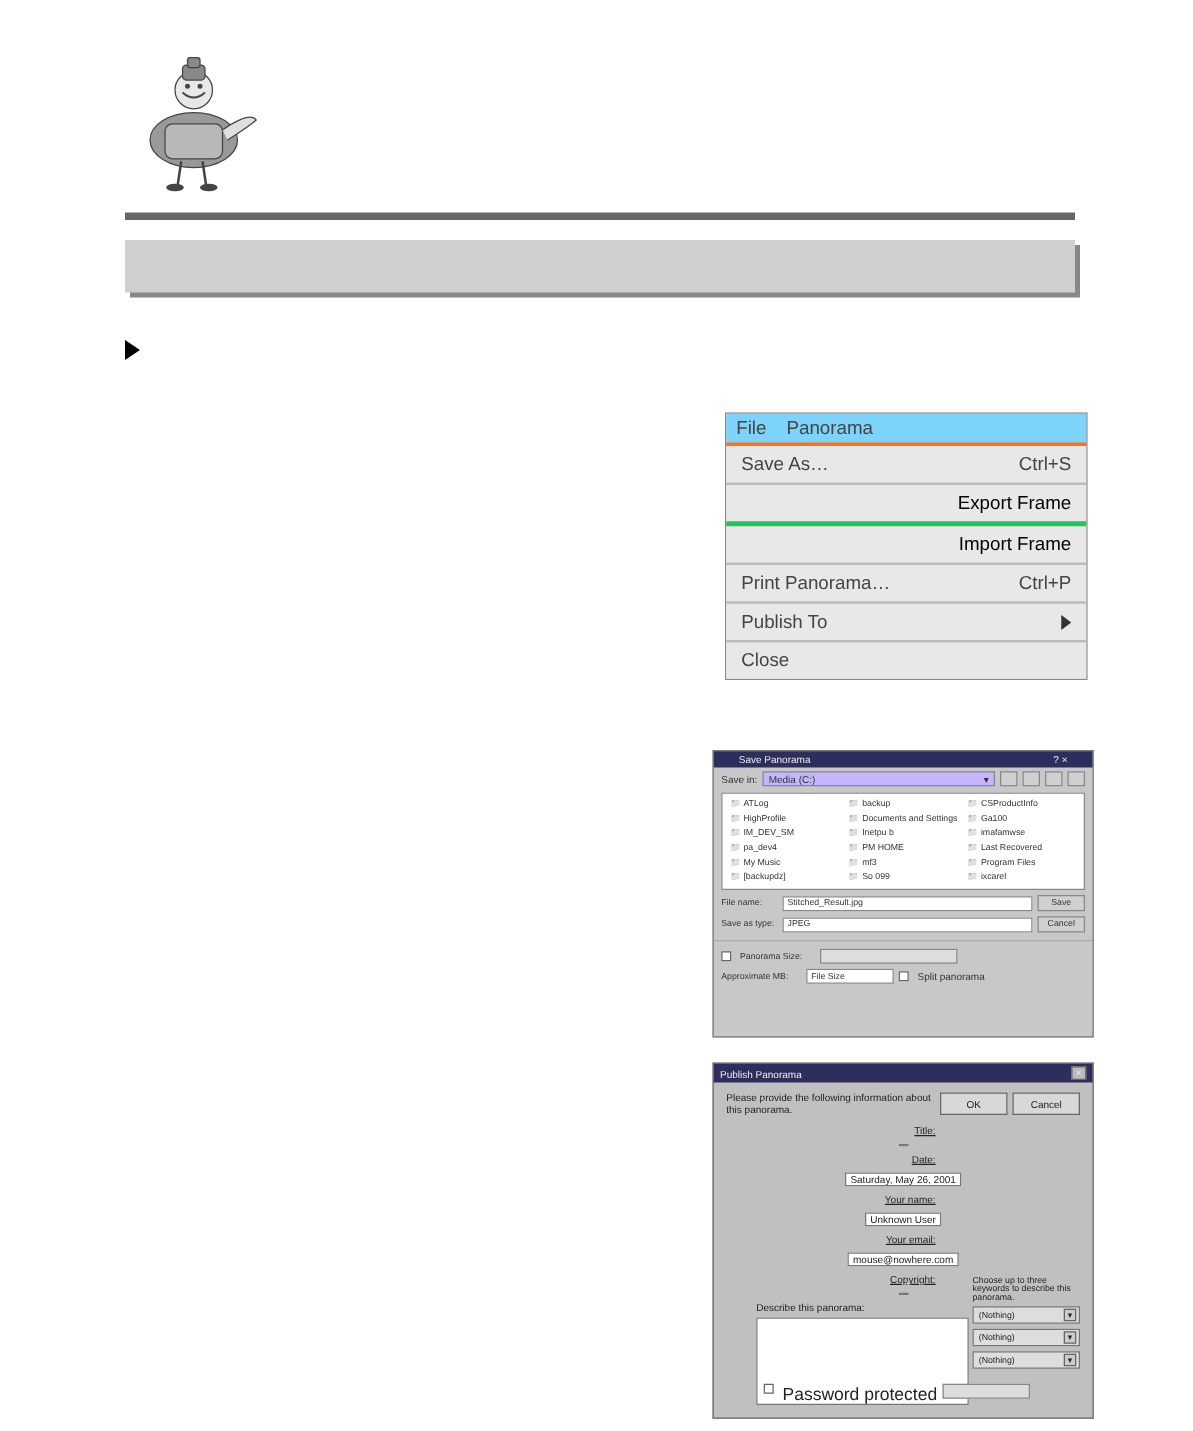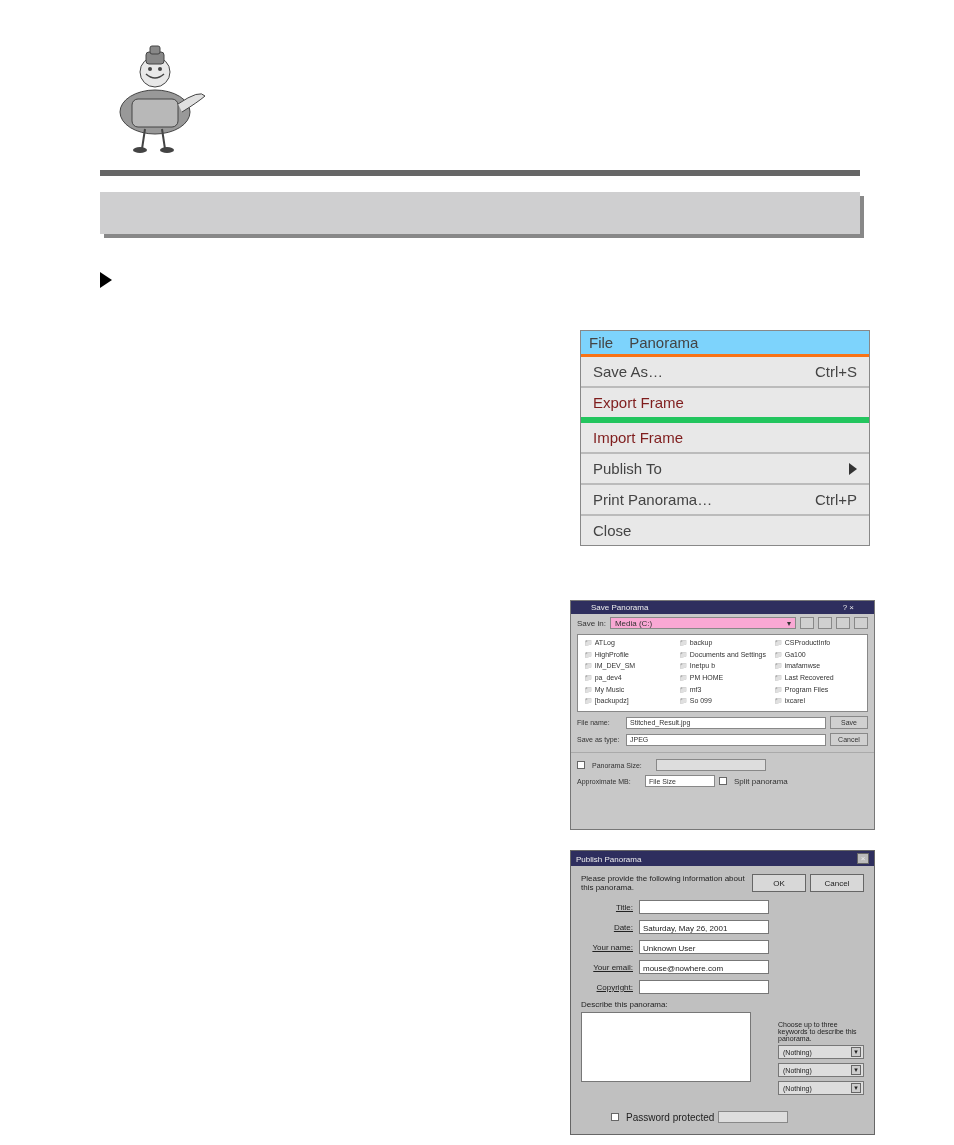--- a/index.html
+++ b/index.html
@@ -84,24 +84,24 @@
   }
   .menubar span { text-decoration: underline; text-decoration-color: transparent; }
   .drop {
     background: #e8e8e8;
   }
   .drop .item {
     padding: 6px 12px;
     display: flex;
     justify-content: space-between;
     align-items: center;
-    border-top: 6px solid #22c55e;
+    border-top: 4px solid #22c55e;
   }
   .drop .item.first { border-top: none; }
-  .drop .disabled { color: #7f1d1d; }
+  .drop .disabled { color: #000000; justify-content: flex-end; }
   .drop .sep { border-top: 2px solid #bbb; }
   .caret-right {
     width: 0; height: 0;
     border-left: 8px solid #333;
     border-top: 6px solid transparent;
     border-bottom: 6px solid transparent;
   }
   
   .save-shot {
     position: absolute;
@@ -123,21 +123,21 @@
     justify-content: space-between;
   }
   .save-row {
     display: flex;
     align-items: center;
     padding: 3px 6px;
     gap: 4px;
   }
   .save-combo {
     flex: 1;
-    background: #f9a8d4;
+    background: #c4b5fd;
     border: 1px solid #888;
     padding: 1px 4px;
     height: 12px;
     display: flex;
     align-items: center;
     justify-content: space-between;
   }
   .tinybtn {
     width: 14px; height: 12px;
     border: 1px solid #888;
@@ -221,40 +221,42 @@
   .pub-body {
     padding: 8px 10px;
     position: relative;
     height: calc(100% - 16px);
   }
   .pub-row {
     display: flex;
     align-items: center;
     margin-bottom: 6px;
     gap: 6px;
+    flex-direction: column;
   }
   .pub-row label {
     width: 52px;
     text-align: right;
     font-size: 8px;
     text-decoration: underline;
   }
   .pub-input {
     background: #fff;
     border: 1px solid #777;
     height: 14px;
     padding: 0 3px;
     font-size: 8px;
     flex: 1;
     max-width: 130px;
     display: flex;
     align-items: flex-end;
   }
   .pub-desc {
     margin-top: 4px;
+    margin-left: 24px;
   }
   .pub-textarea {
     background: #fff;
     border: 1px solid #777;
     height: 70px;
     width: 170px;
     margin-top: 3px;
   }
   .pub-btns {
     position: absolute;
@@ -294,22 +296,22 @@
   }
   .kw-caret {
     width: 10px;height: 10px;
     border:1px solid #666;background:#ccc;
     display:flex;align-items:center;justify-content:center;
   }
   .pub-bottom {
     position: absolute;
     left: 40px;
     bottom: 10px;
-    font-size: 10px;
-    display:flex;align-items:center;gap:4px;
+    font-size: 14px;
+    display:flex;gap:4px;
   }
   .pwfield { width:70px;height:12px;background:#ddd;border:1px solid #888; }
 </style>
 </head>
 <body>
 
 <div class="page">
 
   <div class="mascot">
     <svg viewBox="0 0 110 120" width="110" height="120">
@@ -343,26 +345,26 @@
         <span>Save As…</span>
         <span>Ctrl+S</span>
       </div>
       <div class="item disabled sep">
         <span>Export Frame</span>
       </div>
       <div class="item disabled">
         <span>Import Frame</span>
       </div>
       <div class="item sep">
+        <span>Print Panorama…</span>
+        <span>Ctrl+P</span>
+      </div>
+      <div class="item sep">
         <span>Publish To</span>
         <span class="caret-right"></span>
-      </div>
-      <div class="item sep">
-        <span>Print Panorama…</span>
-        <span>Ctrl+P</span>
       </div>
       <div class="item sep">
         <span>Close</span>
       </div>
     </div>
   </div>
 
   <div class="save-shot">
     <div class="save-titlebar">
       <span>Save Panorama</span>

